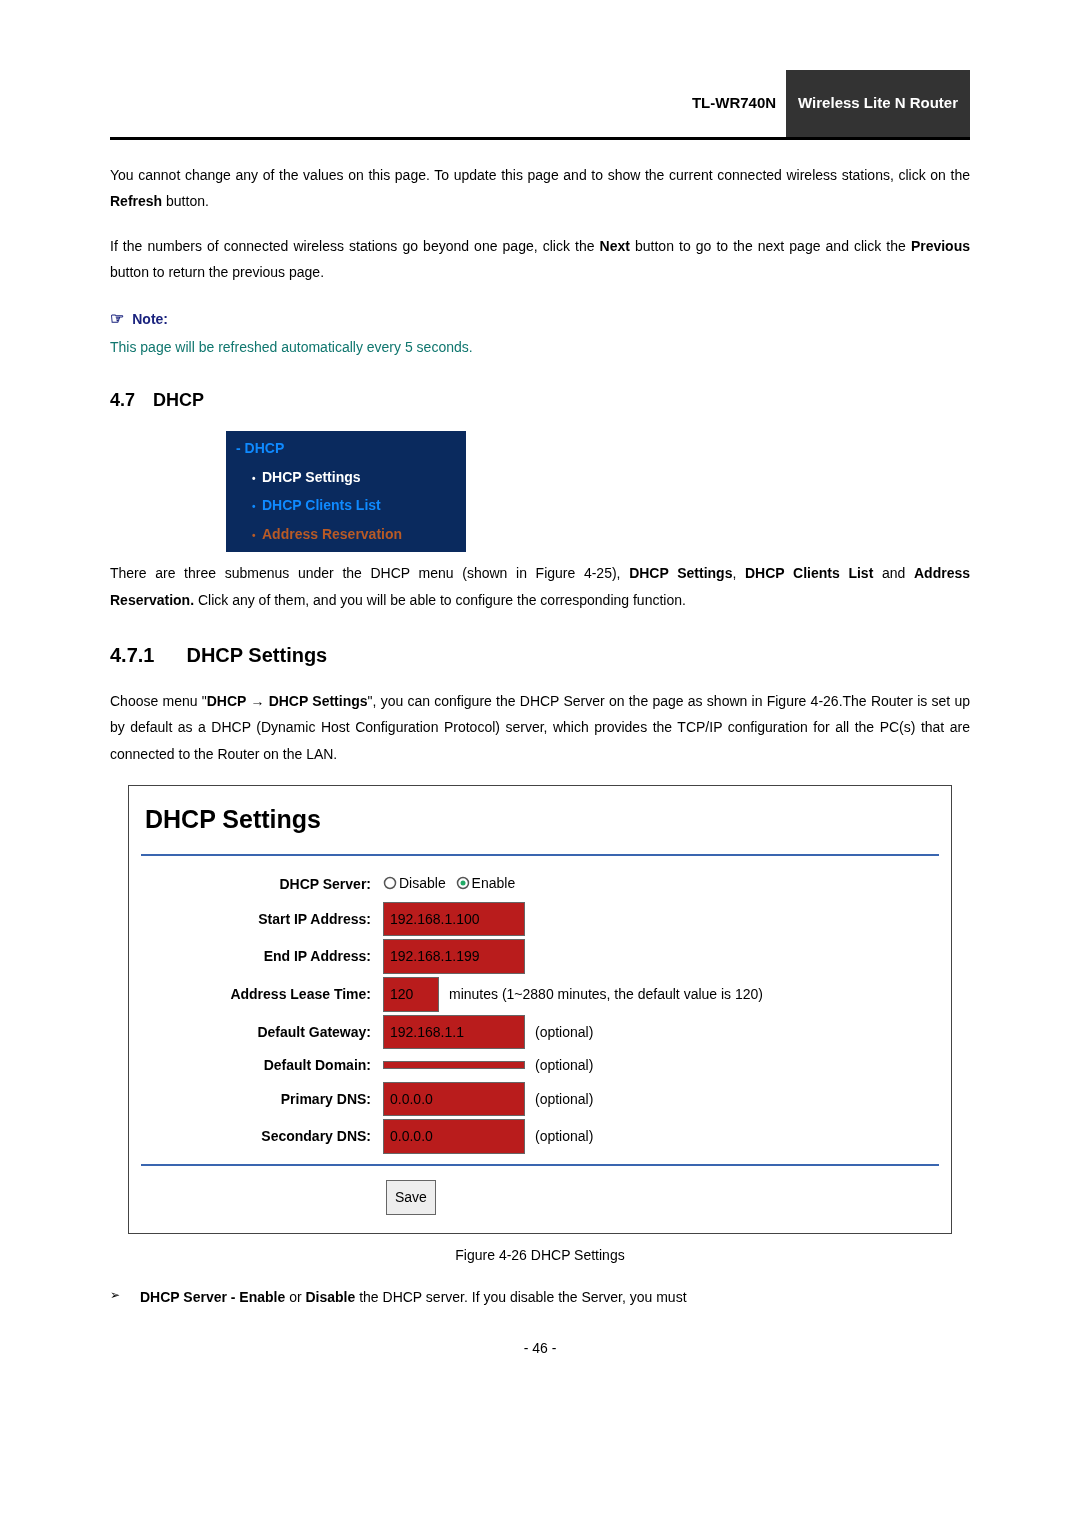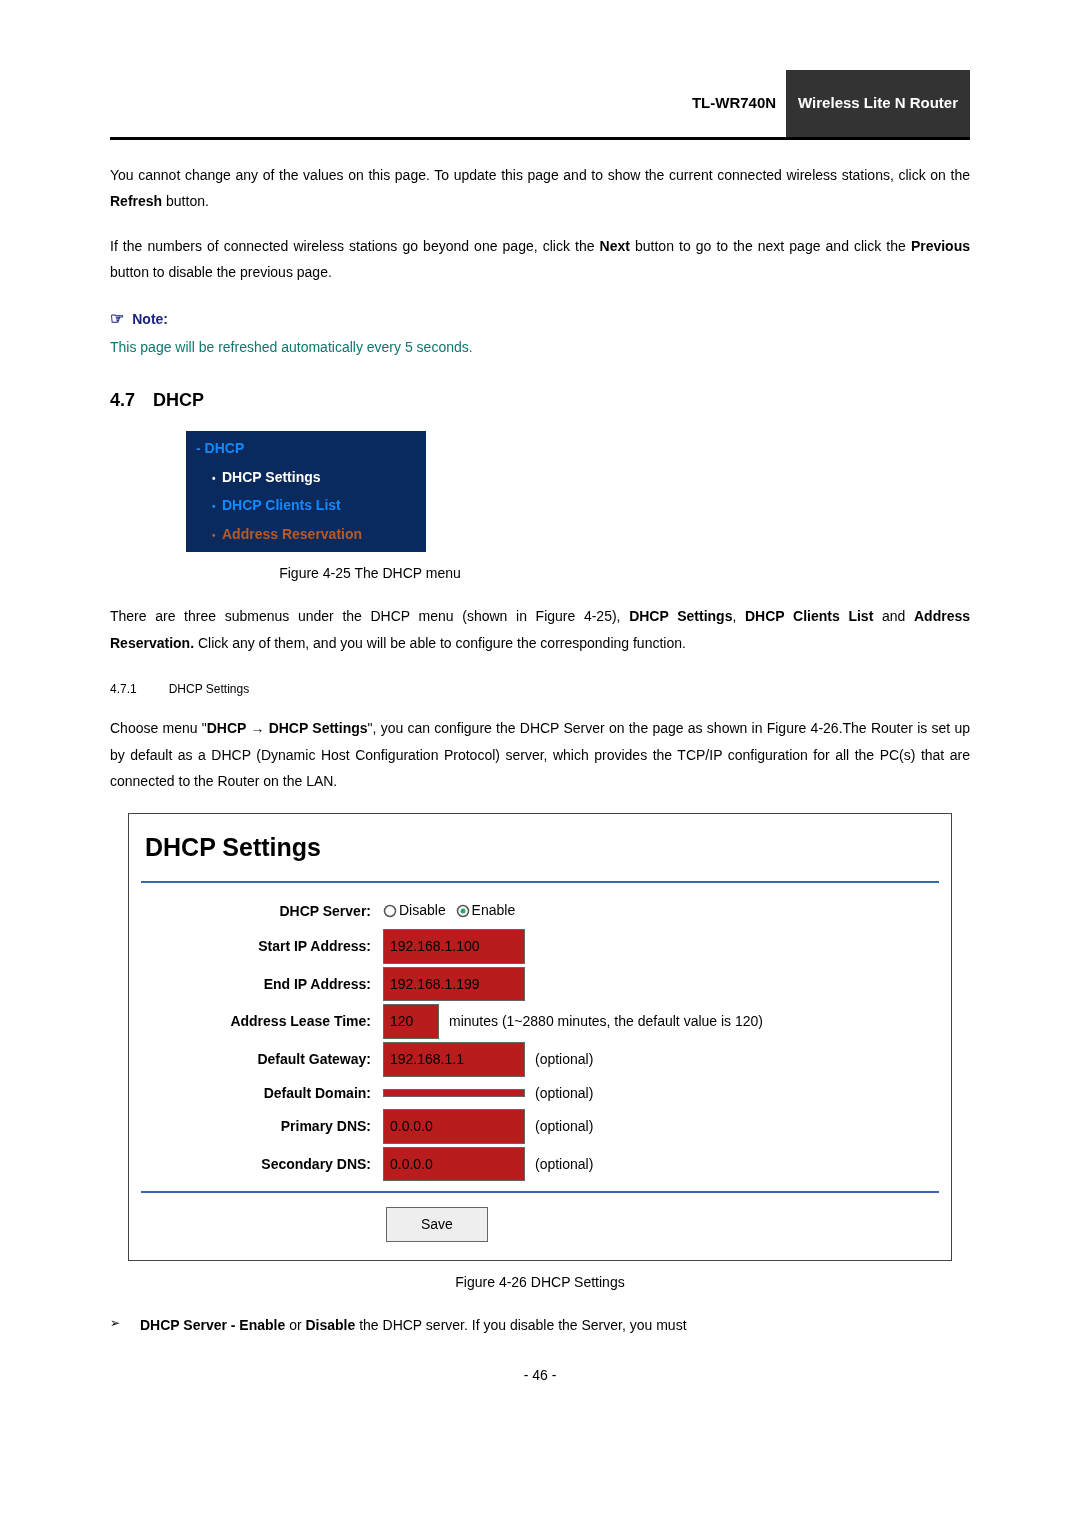--- a/index.html
+++ b/index.html
@@ -49,34 +49,34 @@
     font-size: 16px;
     margin-right: 4px;
   }
 
   h2.section {
     font-size: 18px;
     font-weight: bold;
     margin: 22px 0 14px;
   }
   h3.subsection {
-    font-size: 12px;
-    font-weight: normal;
+    font-size: 20px;
+    font-weight: bold;
     margin: 22px 0 14px;
   }
   .sec-num { display: inline-block; margin-right: 18px; }
   .sub-num { display: inline-block; margin-right: 32px; }
 
   
   .dhcp-menu {
     width: 230px;
     background: #0a2a5e;
     color: #fff;
     font-size: 14px;
-    margin: 4px 0 8px 76px;
+    margin: 4px 0 8px 116px;
     padding: 3px 0 4px 10px;
     font-family: Arial, sans-serif;
   }
   .dhcp-menu .m-root {
     color: #0f8aff; font-weight: bold;
     padding: 1px 0;
   }
   .dhcp-menu .m-item { padding: 1px 0 1px 16px; }
   .dhcp-menu .m-item.active { color: #fff; font-weight: bold; }
   .dhcp-menu .m-item.link { color: #0f8aff; font-weight: bold; }
@@ -131,21 +131,21 @@
     background: #b91c1c;
   }
   .fake-input.small { width: 42px; }
   .after-text { padding-left: 10px; font-size:14px; }
   .radio-group { font-size: 14px; }
   .radio-group .rg-item { display:inline-flex; align-items:center; margin-right:6px;}
   .save-btn {
     display: inline-block;
     border: 1px solid #666;
     background: #eee;
-    padding: 3px 34px;
+    padding: 3px 8px;
     font-size: 14px;
     text-align: right;
   }
   .btn-row { padding-left: 245px; margin-top: 6px; }
 
   .bullet-line {
     display: flex;
     align-items: flex-start;
     margin: 10px 0;
   }
@@ -164,42 +164,41 @@
   <div class="header-bar">
     <span class="header-model">TL-WR740N</span>
     <span class="header-product">Wireless  Lite  N  Router</span>
   </div>
 
   <p class="body-text">
     <span>You cannot change any of the values on this page. To update this page and to show the current connected wireless stations, click on the </span><b>Refresh</b><span> button.</span>
   </p>
 
   <p class="body-text">
-    <span>If the numbers of connected wireless stations go beyond one page, click the </span><b>Next</b><span> button to go to the next page and click the </span><b>Previous</b><span> button to disable the previous page.</span>
+    <span>If the numbers of connected wireless stations go beyond one page, click the </span><b>Next</b><span> button to go to the next page and click the </span><b>Previous</b><span> button to return the previous page.</span>
   </p>
 
   <div class="note">
     <div class="note-title">
       <span class="hand">☞</span>
       <span>Note:</span>
     </div>
     <div class="note-body">This page will be refreshed automatically every 5 seconds.</div>
   </div>
 
   <h2 class="section">
     <span class="sec-num">4.7</span><span>DHCP</span>
   </h2>
 
   <div class="dhcp-menu">
     <div class="m-root"><span>- </span><span>DHCP</span></div>
     <div class="m-item active"><span class="bullet">•</span><span>DHCP Settings</span></div>
     <div class="m-item link"><span class="bullet">•</span><span>DHCP Clients List</span></div>
     <div class="m-item link2"><span class="bullet">•</span><span>Address Reservation</span></div>
   </div>
-  <div class="fig-caption">Figure 4-25    The DHCP menu</div>
 
   <p class="body-text">
     <span>There  are  three  submenus  under  the  DHCP  menu  (shown  in  Figure  4-25),  </span><b>DHCP  Settings</b><span>,  </span><b>DHCP  Clients  List</b><span>  and  </span><b>Address  Reservation.</b><span>  Click  any  of  them,  and  you  will  be  able  to configure the corresponding function.</span>
   </p>
 
   <h3 class="subsection">
     <span class="sub-num">4.7.1</span><span>DHCP Settings</span>
   </h3>
 
   <p class="body-text">

